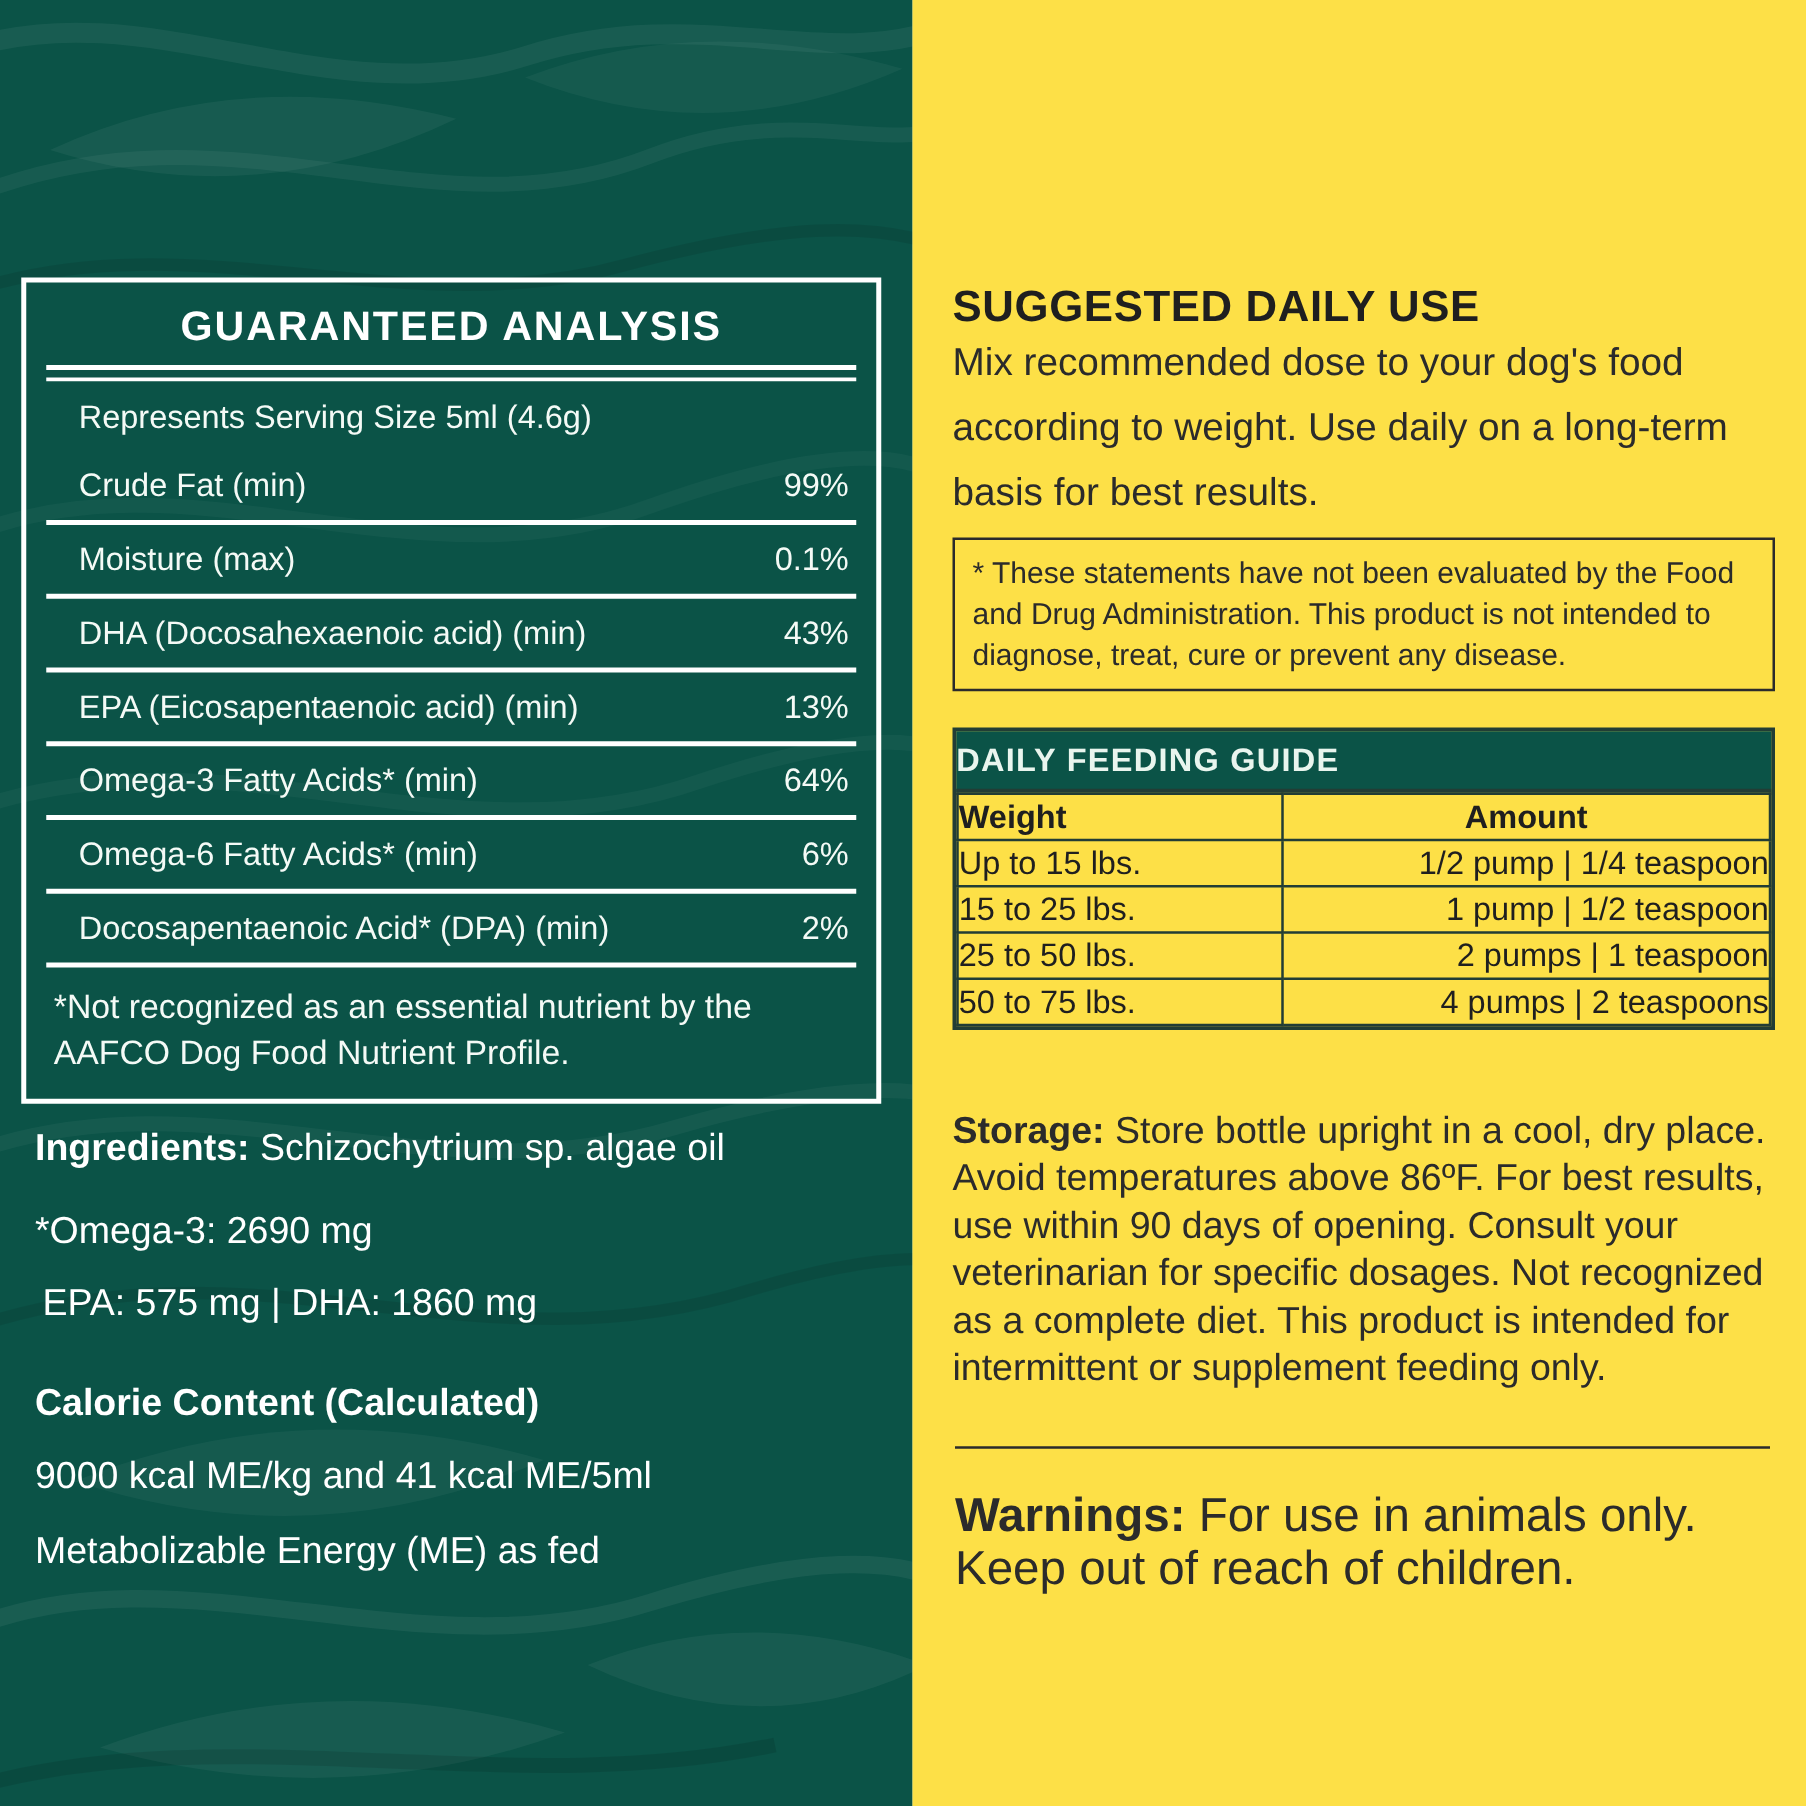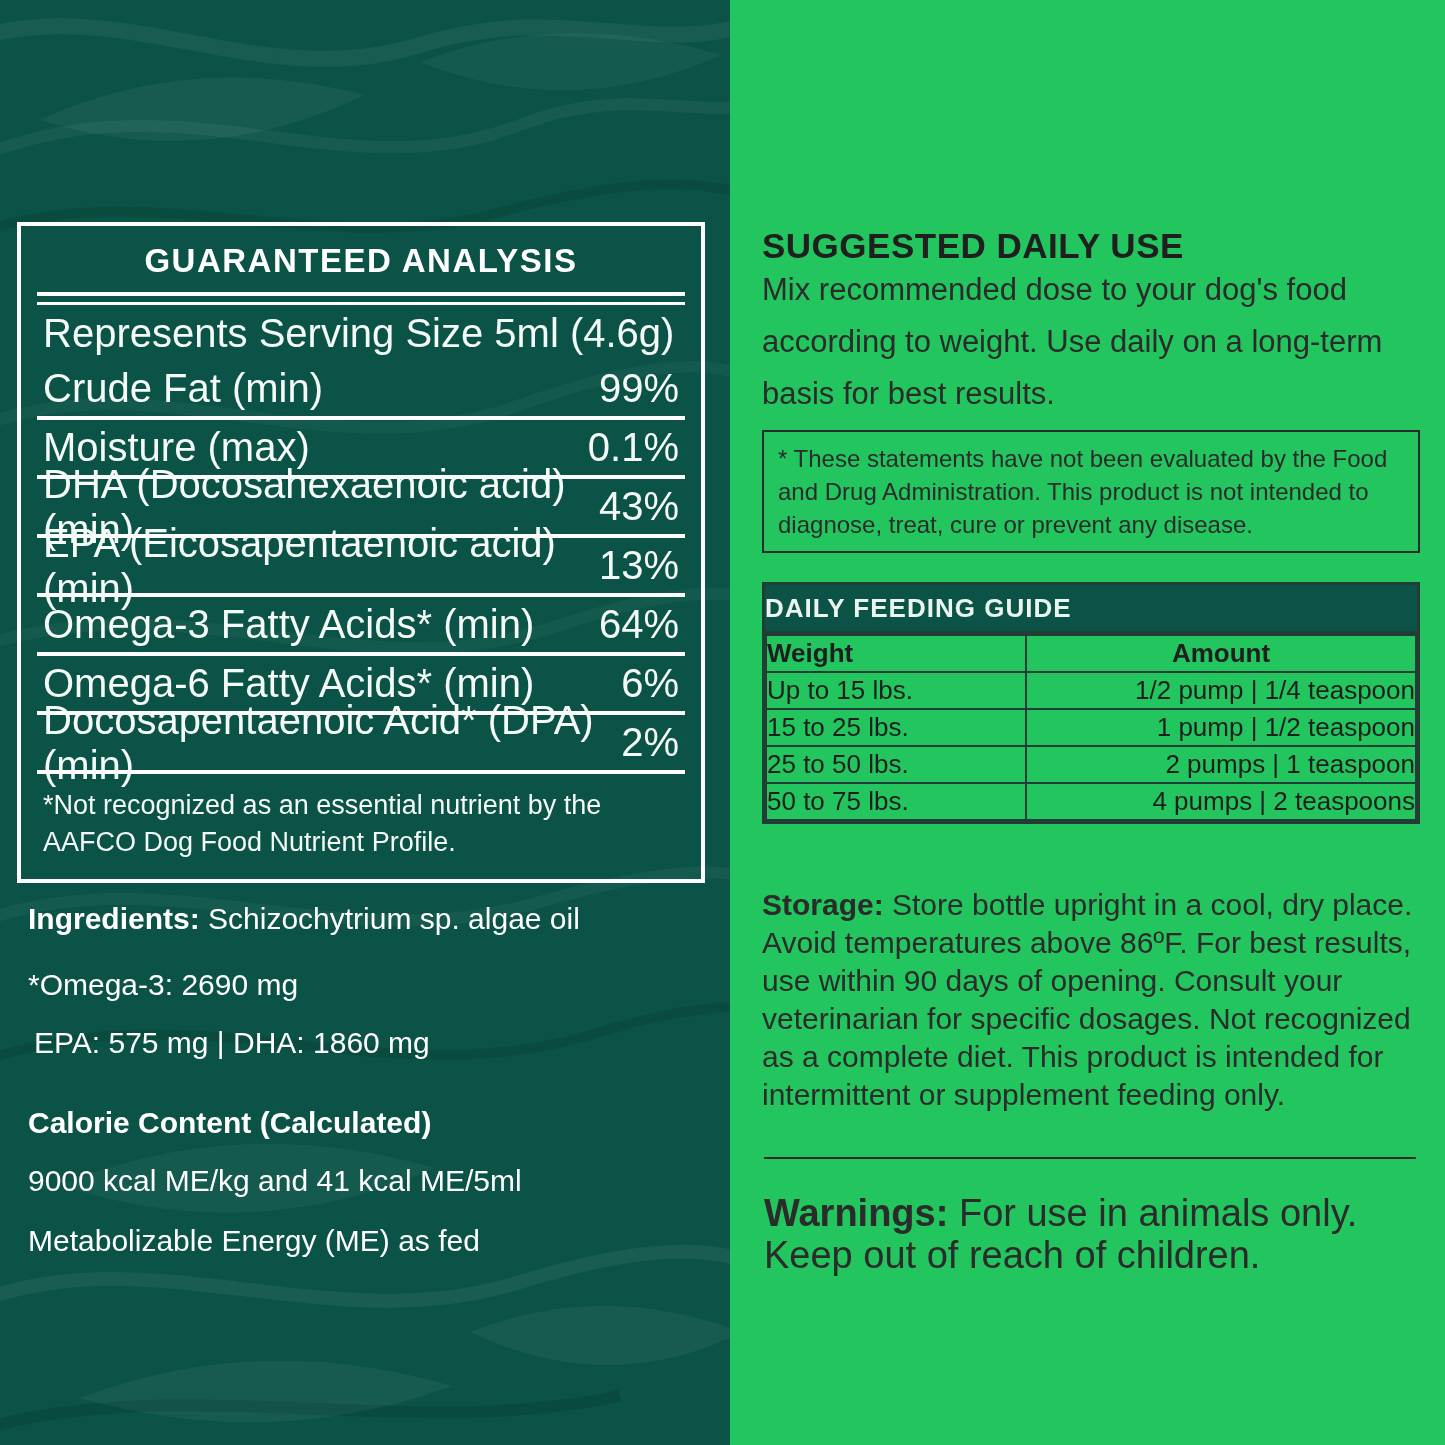--- a/index.html
+++ b/index.html
@@ -21,42 +21,42 @@
   .ga-title{
     padding-top:16px;text-align:center;font-size:33px;font-weight:bold;
     letter-spacing:1.5px;color:#FFFFFF;
   }
   .ga-double-rule{
     height:6px;margin:12px 16px 0 16px;
     border-top:4px solid #FFFFFF;border-bottom:3px solid #FFFFFF;
   }
   .ga-row{
     display:flex;justify-content:space-between;align-items:center;
-    height:55px;padding:0 22px;font-size:40px;
+    height:55px;padding:0 22px;font-size:26px;margin-left:20px;
   }
   .ga-row.serving{height:56px;}
   .ga-sep{height:4px;background:#FFFFFF;margin:0 16px;}
   .ga-footnote{
     padding:13px 22px 18px 22px;font-size:27px;line-height:37px;color:#F4FAF6;
   }
   .ga-value{padding-left:20px;white-space:nowrap;}
   .left-info{
     position:absolute;left:28px;top:902px;width:684px;font-size:30px;color:#FFFFFF;
   }
   .li-line{margin:0;}
   .li-ingredients{margin-bottom:32px;}
   .li-omega{margin-bottom:24px;}
   .li-epa{padding-left:6px;}
   .li-cal-head{font-weight:bold;margin-top:46px;margin-bottom:24px;}
   .li-cal1{margin-bottom:26px;}
   b.inline-label{font-weight:bold;}
   
   .right-panel{
     position:absolute;left:730px;top:0;width:715px;height:1445px;
-    background:#22c55e;color:#262626;
+    background:#fde047;color:#262626;
   }
   .rp-content{position:absolute;left:32px;top:0;width:658px;}
   .rp-heading{
     position:absolute;left:0;top:226px;font-size:35px;font-weight:bold;
     letter-spacing:0.5px;color:#1F1F1F;
   }
   .rp-intro{
     position:absolute;left:0;top:264px;width:658px;
     font-size:31px;line-height:52px;color:#2B2B2B;
   }

